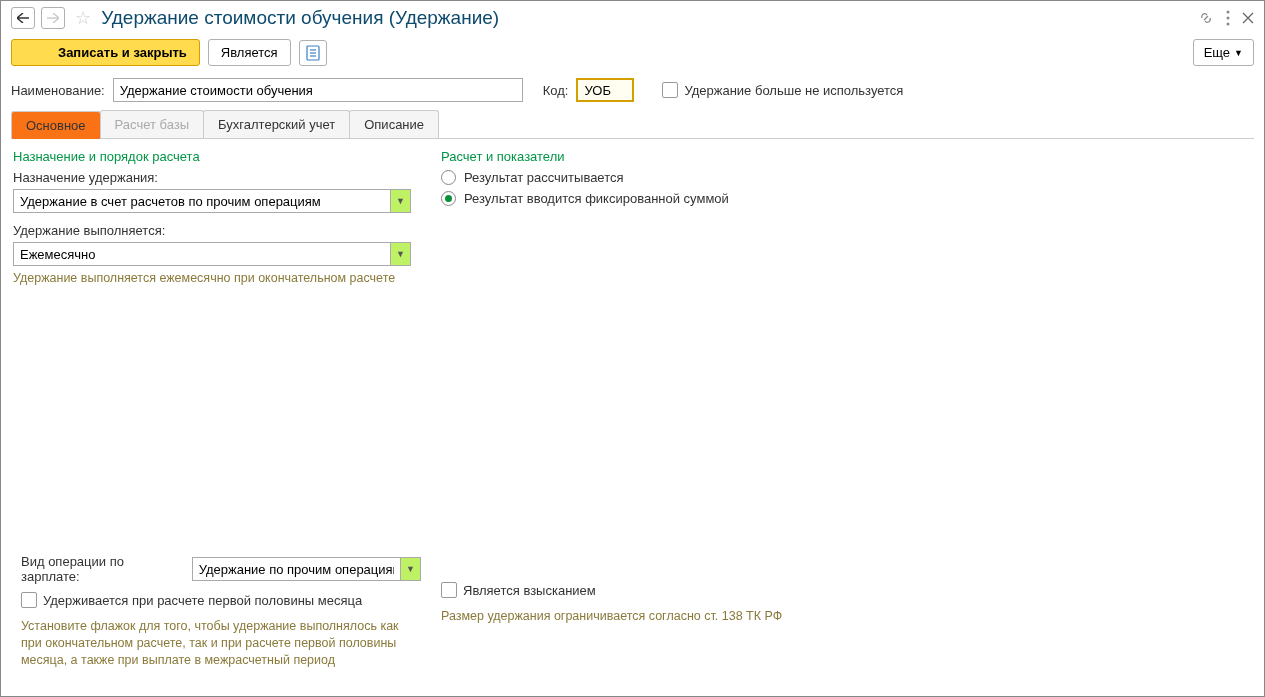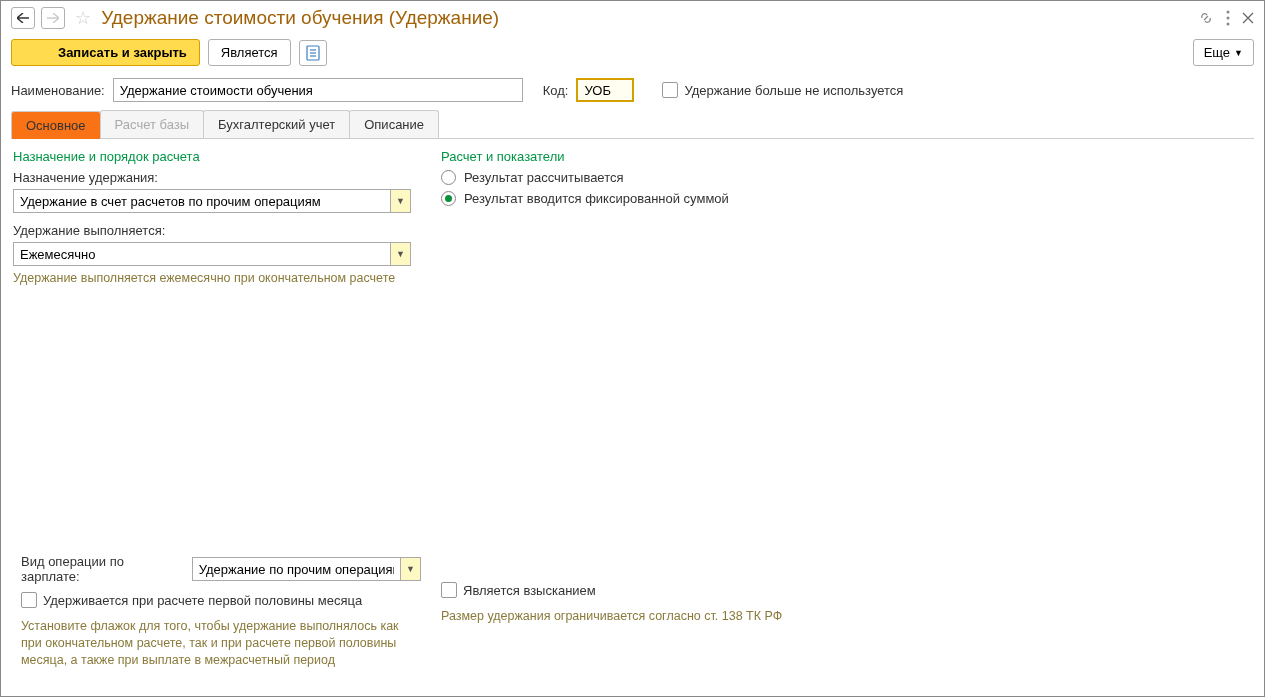--- a/index.html
+++ b/index.html
@@ -25,21 +25,21 @@
   background: #fff;
   border-radius: 3px;
   display: inline-flex;
   align-items: center;
   justify-content: center;
   cursor: pointer;
   color: #333;
 }
 .nav-btn.disabled { color: #ccc; cursor: default; }
 .star-icon { color: #ccc; font-size: 18px; margin: 0 4px; cursor: pointer; }
-.title-text { font-size: 19px; color: #a16207; flex: 1; }
+.title-text { font-size: 19px; color: #0c4a6e; flex: 1; }
 .title-icons { display: flex; gap: 12px; align-items: center; color: #888; }
 .title-icons span { cursor: pointer; font-size: 14px; }
 
 .toolbar {
   display: flex;
   align-items: center;
   padding: 4px 10px 8px 10px;
   gap: 8px;
 }
 .btn {
@@ -126,21 +126,21 @@
 .col-left { width: 400px; display: flex; flex-direction: column; }
 .col-right { flex: 1; }
 .section-title { color: #009646; font-size: 13px; margin-bottom: 6px; }
 .field-group { margin-bottom: 10px; }
 .field-label { margin-bottom: 4px; display: block; }
 .select-wrap {
   display: flex;
   border: 1px solid #aaa;
   width: 398px;
   height: 24px;
-  background: #fef9c3;
+  background: #bef264;
 }
 .select-wrap input {
   border: none;
   flex: 1;
   padding: 0 6px;
   font-size: 13px;
   outline: none;
 }
 .select-caret {
   width: 20px;

